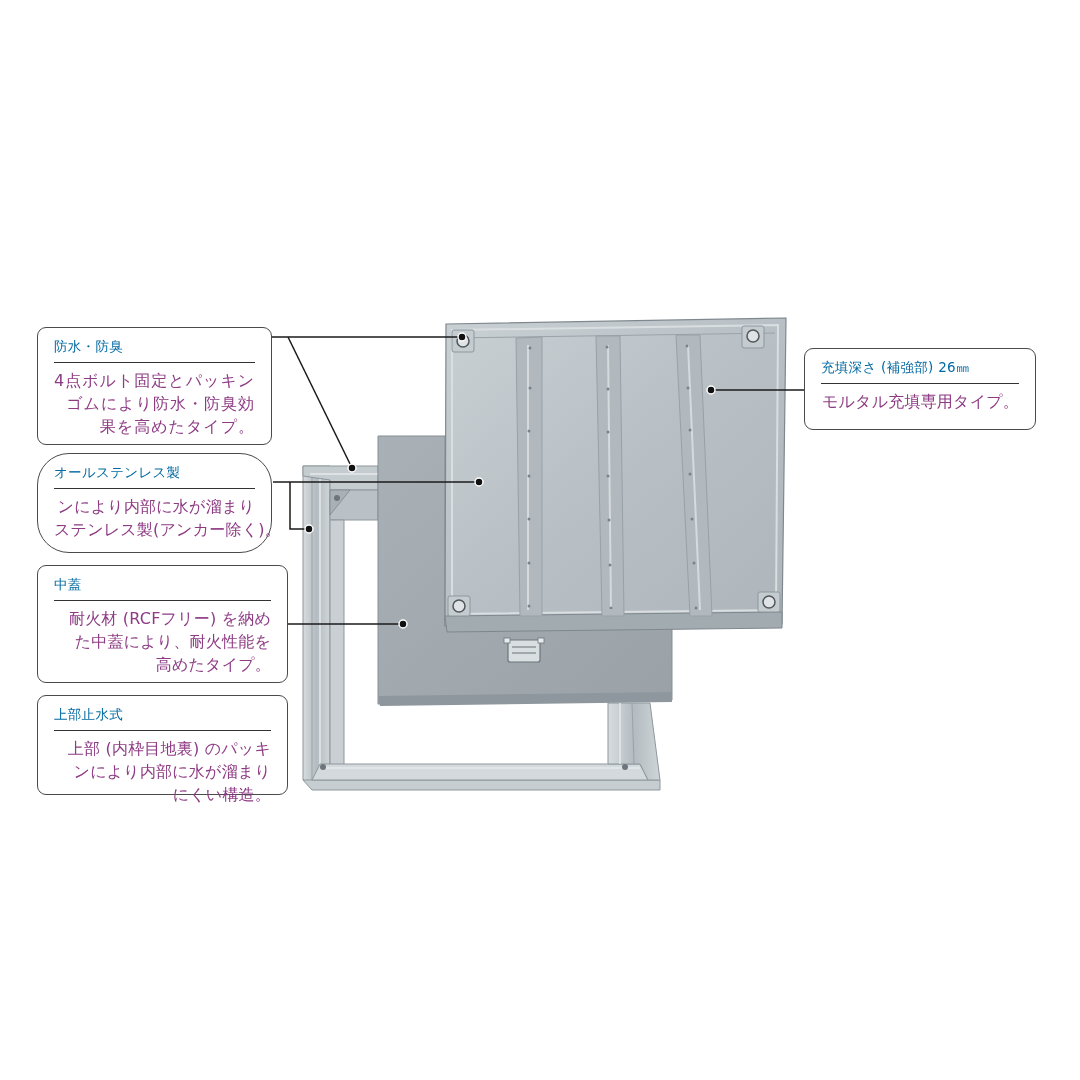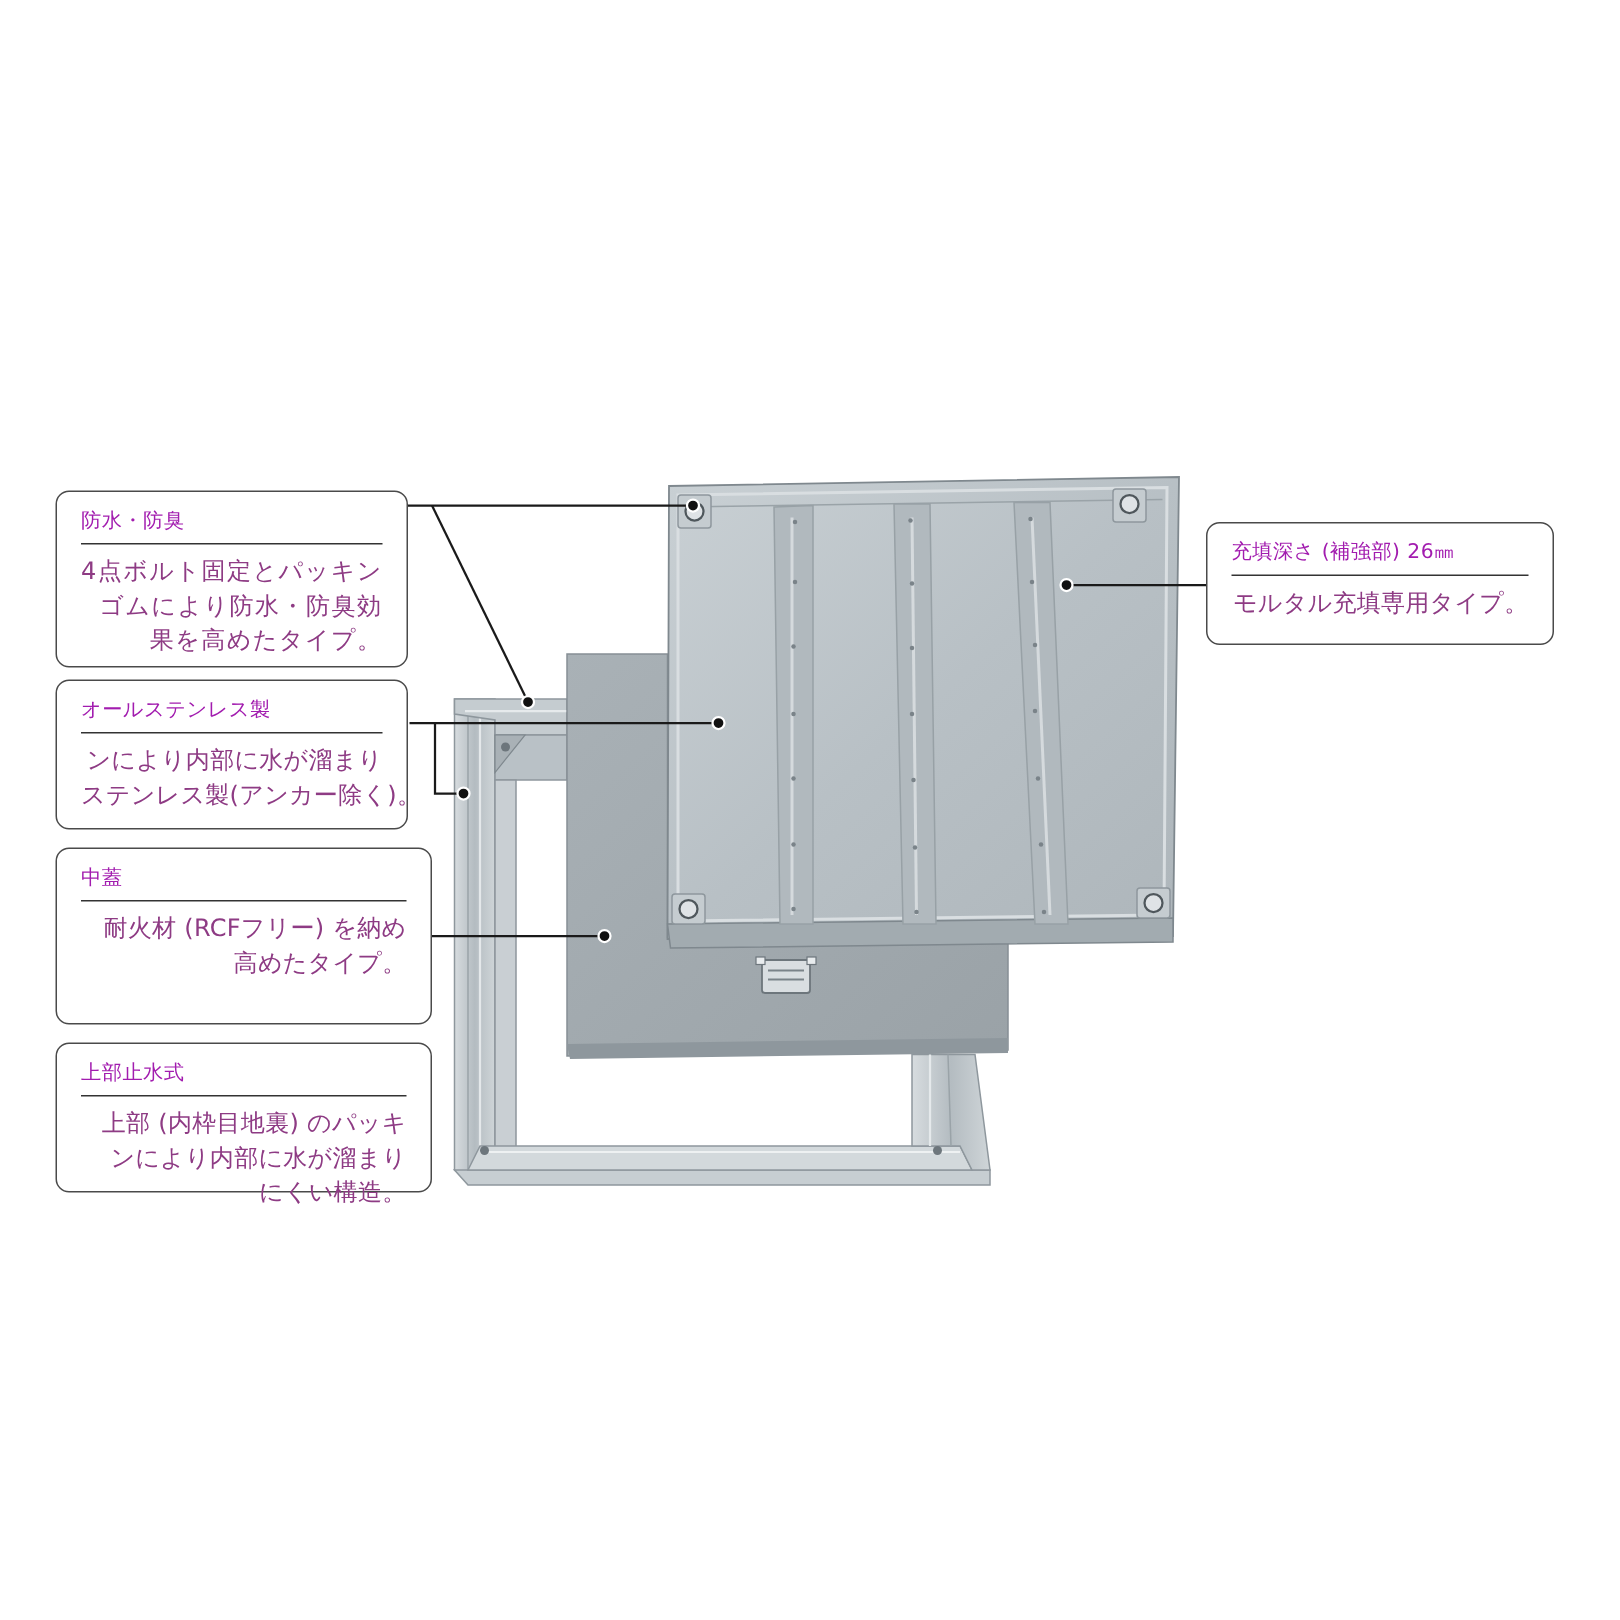--- a/index.html
+++ b/index.html
@@ -17,21 +17,21 @@
   .callout {
     position: absolute;
     box-sizing: border-box;
     border: 1.5px solid #4a4a4a;
     border-radius: 9px;
     background: #ffffff;
     padding: 10px 16px 10px 16px;
   }
   .callout .title {
     font-size: 13.5px;
-    color: #a21caf;
+    color: #0369a1;
     padding-bottom: 6px;
     border-bottom: 1.2px solid #333333;
     letter-spacing: 0.3px;
     white-space: nowrap;
   }
   .callout .desc {
     margin-top: 6px;
     font-size: 16px;
     line-height: 23px;
     color: #8e3b84;
@@ -181,32 +181,33 @@
 
 <div class="callout" style="left:37px; top:327px; width:235px; height:118px;">
   <div class="title">防水・防臭</div>
   <div class="desc">
     <span>4点ボルト固定とパッキン</span>
     <span>ゴムにより防水・防臭効</span>
     <span>果を高めたタイプ。</span>
   </div>
 </div>
 
-<div class="callout" style="left:37px; top:453px; width:235px; height:100px;">
+<div class="callout" style="left:37px; top:453px; width:235px; height:100px;border-radius:32px;">
   <div class="title">オールステンレス製</div>
   <div class="desc" style="letter-spacing:0.2px;">
     <span>ンにより内部に水が溜まり</span>
     <span>ステンレス製(アンカー除く)。</span>
   </div>
 </div>
 
 <div class="callout" style="left:37px; top:565px; width:251px; height:118px;">
   <div class="title">中蓋</div>
   <div class="desc" style="letter-spacing:0.2px;">
     <span>耐火材 (RCFフリー) を納め</span>
+    <span>た中蓋により、耐火性能を</span>
     <span>高めたタイプ。</span>
   </div>
 </div>
 
 <div class="callout" style="left:37px; top:695px; width:251px; height:100px;">
   <div class="title">上部止水式</div>
   <div class="desc" style="letter-spacing:0.2px;">
     <span>上部 (内枠目地裏) のパッキ</span>
     <span>ンにより内部に水が溜まり</span>
     <span>にくい構造。</span>

